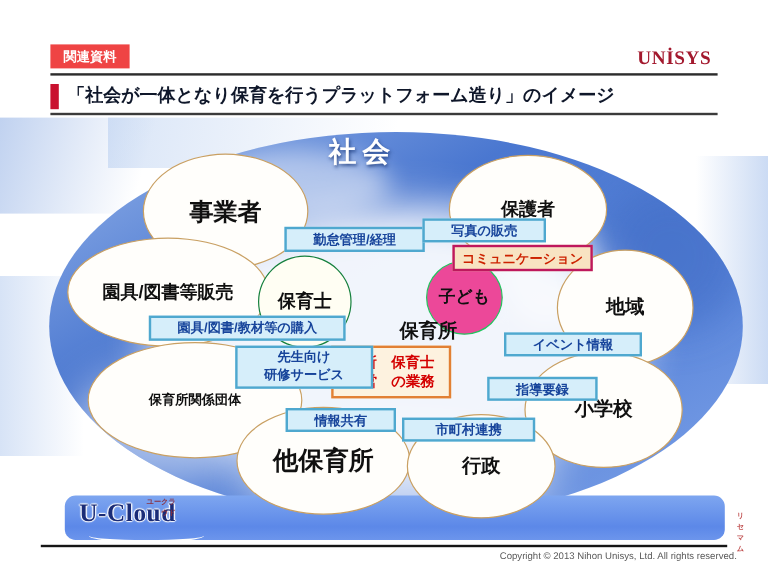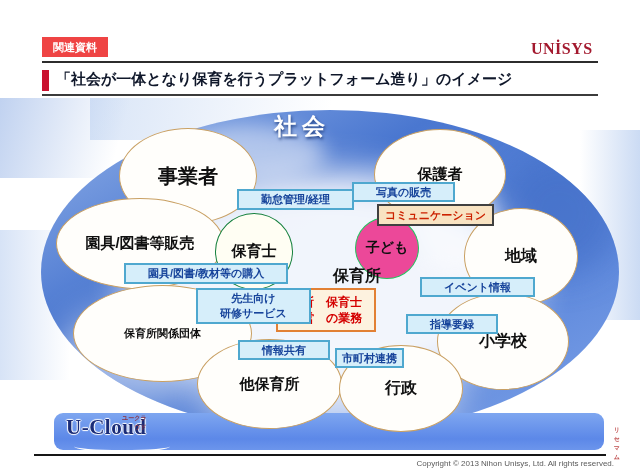--- a/index.html
+++ b/index.html
@@ -34,49 +34,49 @@
 
   
   .ell{background:#fffefb;border:1px solid #c9a063;border-radius:50%;display:flex;
        align-items:center;justify-content:center;font-weight:bold;color:#101010;z-index:5;text-align:center;}
   .e-business{left:119px;top:128px;width:136px;height:94px;font-size:20px;}
   .e-parents{left:374px;top:129px;width:130px;height:89px;font-size:15px;}
   .e-equipment{left:56px;top:198px;width:166px;height:89px;font-size:15px;}
   .e-region{left:464px;top:208px;width:112px;height:95px;font-size:16px;}
   .e-orgs{left:73px;top:285px;width:177px;height:95px;font-size:11px;}
   .e-elementary{left:437px;top:293px;width:130px;height:95px;font-size:16px;}
-  .e-others{left:197px;top:339px;width:143px;height:88px;font-size:15px;}
+  .e-others{left:197px;top:339px;width:143px;height:88px;font-size:21px;}
   .e-govt{left:339px;top:345px;width:122px;height:85px;font-size:16px;}
 
   
   .c-teacher{left:215px;top:213px;width:76px;height:75px;background:#fffef3;border:1px solid #15803d;
              border-radius:50%;display:flex;align-items:center;justify-content:center;
              font-size:15px;font-weight:bold;color:#101010;z-index:6;}
   .c-children{left:355px;top:217px;width:62px;height:60px;background:#ec4899;border:1px solid #22c55e;
               border-radius:50%;display:flex;align-items:center;justify-content:center;
               font-size:14px;font-weight:bold;color:#101010;z-index:6;}
   .c-nursery{left:297px;top:266px;font-size:16px;font-weight:bold;color:#101010;z-index:6;margin-left:36px;}
   .c-mgmt{left:276px;top:288px;width:96px;height:40px;background:#fdf2df;border:2px solid #e28034;
           color:#d40000;font-size:12px;font-weight:bold;display:flex;
           align-items:center;justify-content:center;line-height:16px;z-index:7;}
 
   
   .tag-blue{background:#d6eefa;border:2px solid #4fa8cf;color:#17449b;font-size:11px;font-weight:bold;
             display:flex;align-items:center;justify-content:center;z-index:7;padding:0 22px;white-space:nowrap;}
-  .tag-orange{background:#f8e3c2;border:2px solid #404040;color:#cc2200;font-size:11px;font-weight:bold;
+  .tag-orange{background:#f8e3c2;border:2px solid #be185d;color:#cc2200;font-size:11px;font-weight:bold;
               display:flex;align-items:center;justify-content:center;z-index:7;padding:0 6px;white-space:nowrap;}
   .t-attendance{left:237px;top:189px;height:17px;}
   .t-photo{left:352px;top:182px;height:16px;}
   .t-comm{left:377px;top:204px;height:18px;}
   .t-purchase{left:124px;top:263px;height:17px;}
   .t-training{left:196px;top:288px;height:32px;flex-direction:column;line-height:15px;}
   .t-event{left:420px;top:277px;height:16px;}
   .t-guidance{left:406px;top:314px;height:16px;}
   .t-info{left:238px;top:340px;height:16px;}
-  .t-municipal{left:335px;top:348px;height:16px;padding:0 5px;}
+  .t-municipal{left:335px;top:348px;height:16px;padding:0 26px;}
 
   
   .band{left:54px;top:413px;width:550px;height:37px;border-radius:9px;z-index:4;
         background:linear-gradient(180deg,#7ea6f0 0%,#5c88e8 70%,#6c95ec 100%);text-align:right;}
   .ucloud{position:absolute;left:12px;top:2px;font-family:"Liberation Serif","DejaVu Serif",serif;
           font-size:21px;font-weight:bold;color:#1a2c78;letter-spacing:.5px;
           text-shadow:0 0 1px #fff,1px 0 1px #fff,-1px 0 1px #fff,0 1px 1px #fff,0 -1px 1px #fff;}
   .ucloud-ruby{position:absolute;left:55px;top:-1px;font-size:6px;font-weight:bold;color:#8a3040;
           text-shadow:none;letter-spacing:0;}
   .ucloud-swoosh{position:absolute;left:8px;top:26px;width:96px;height:9px;

